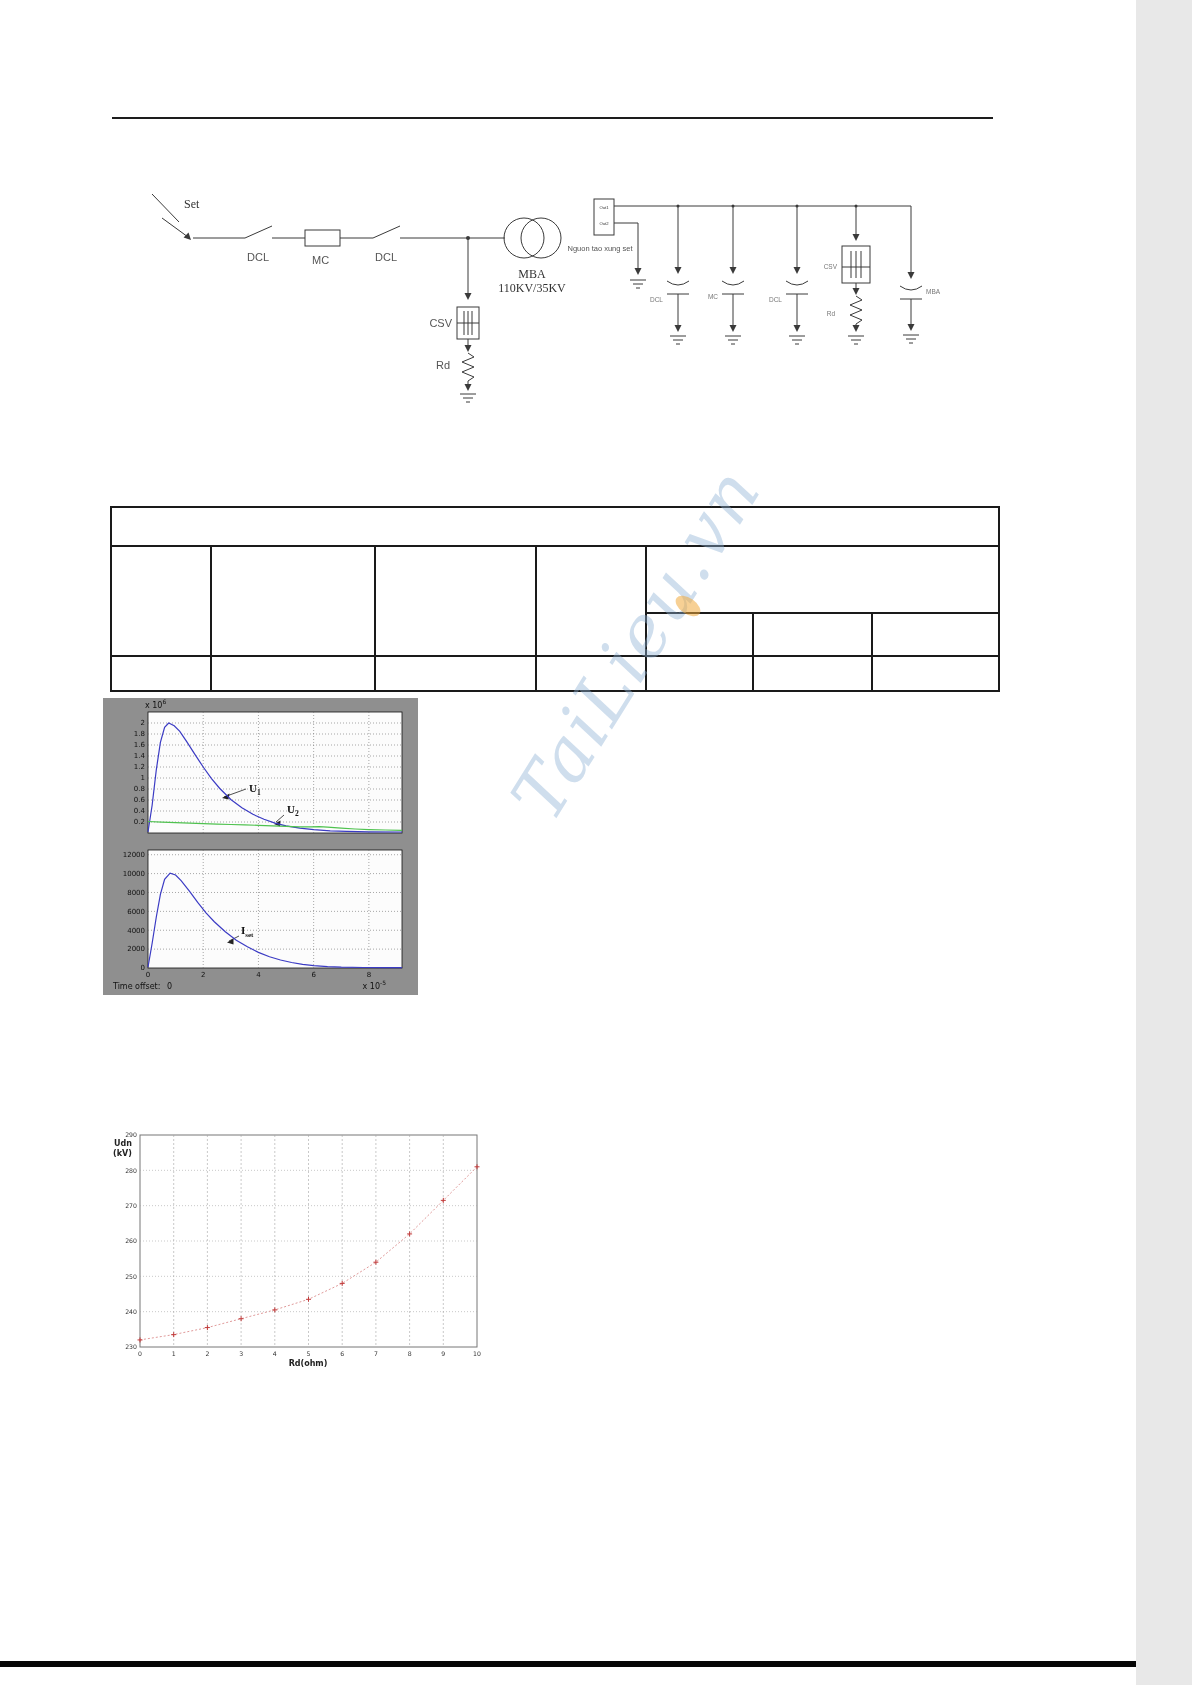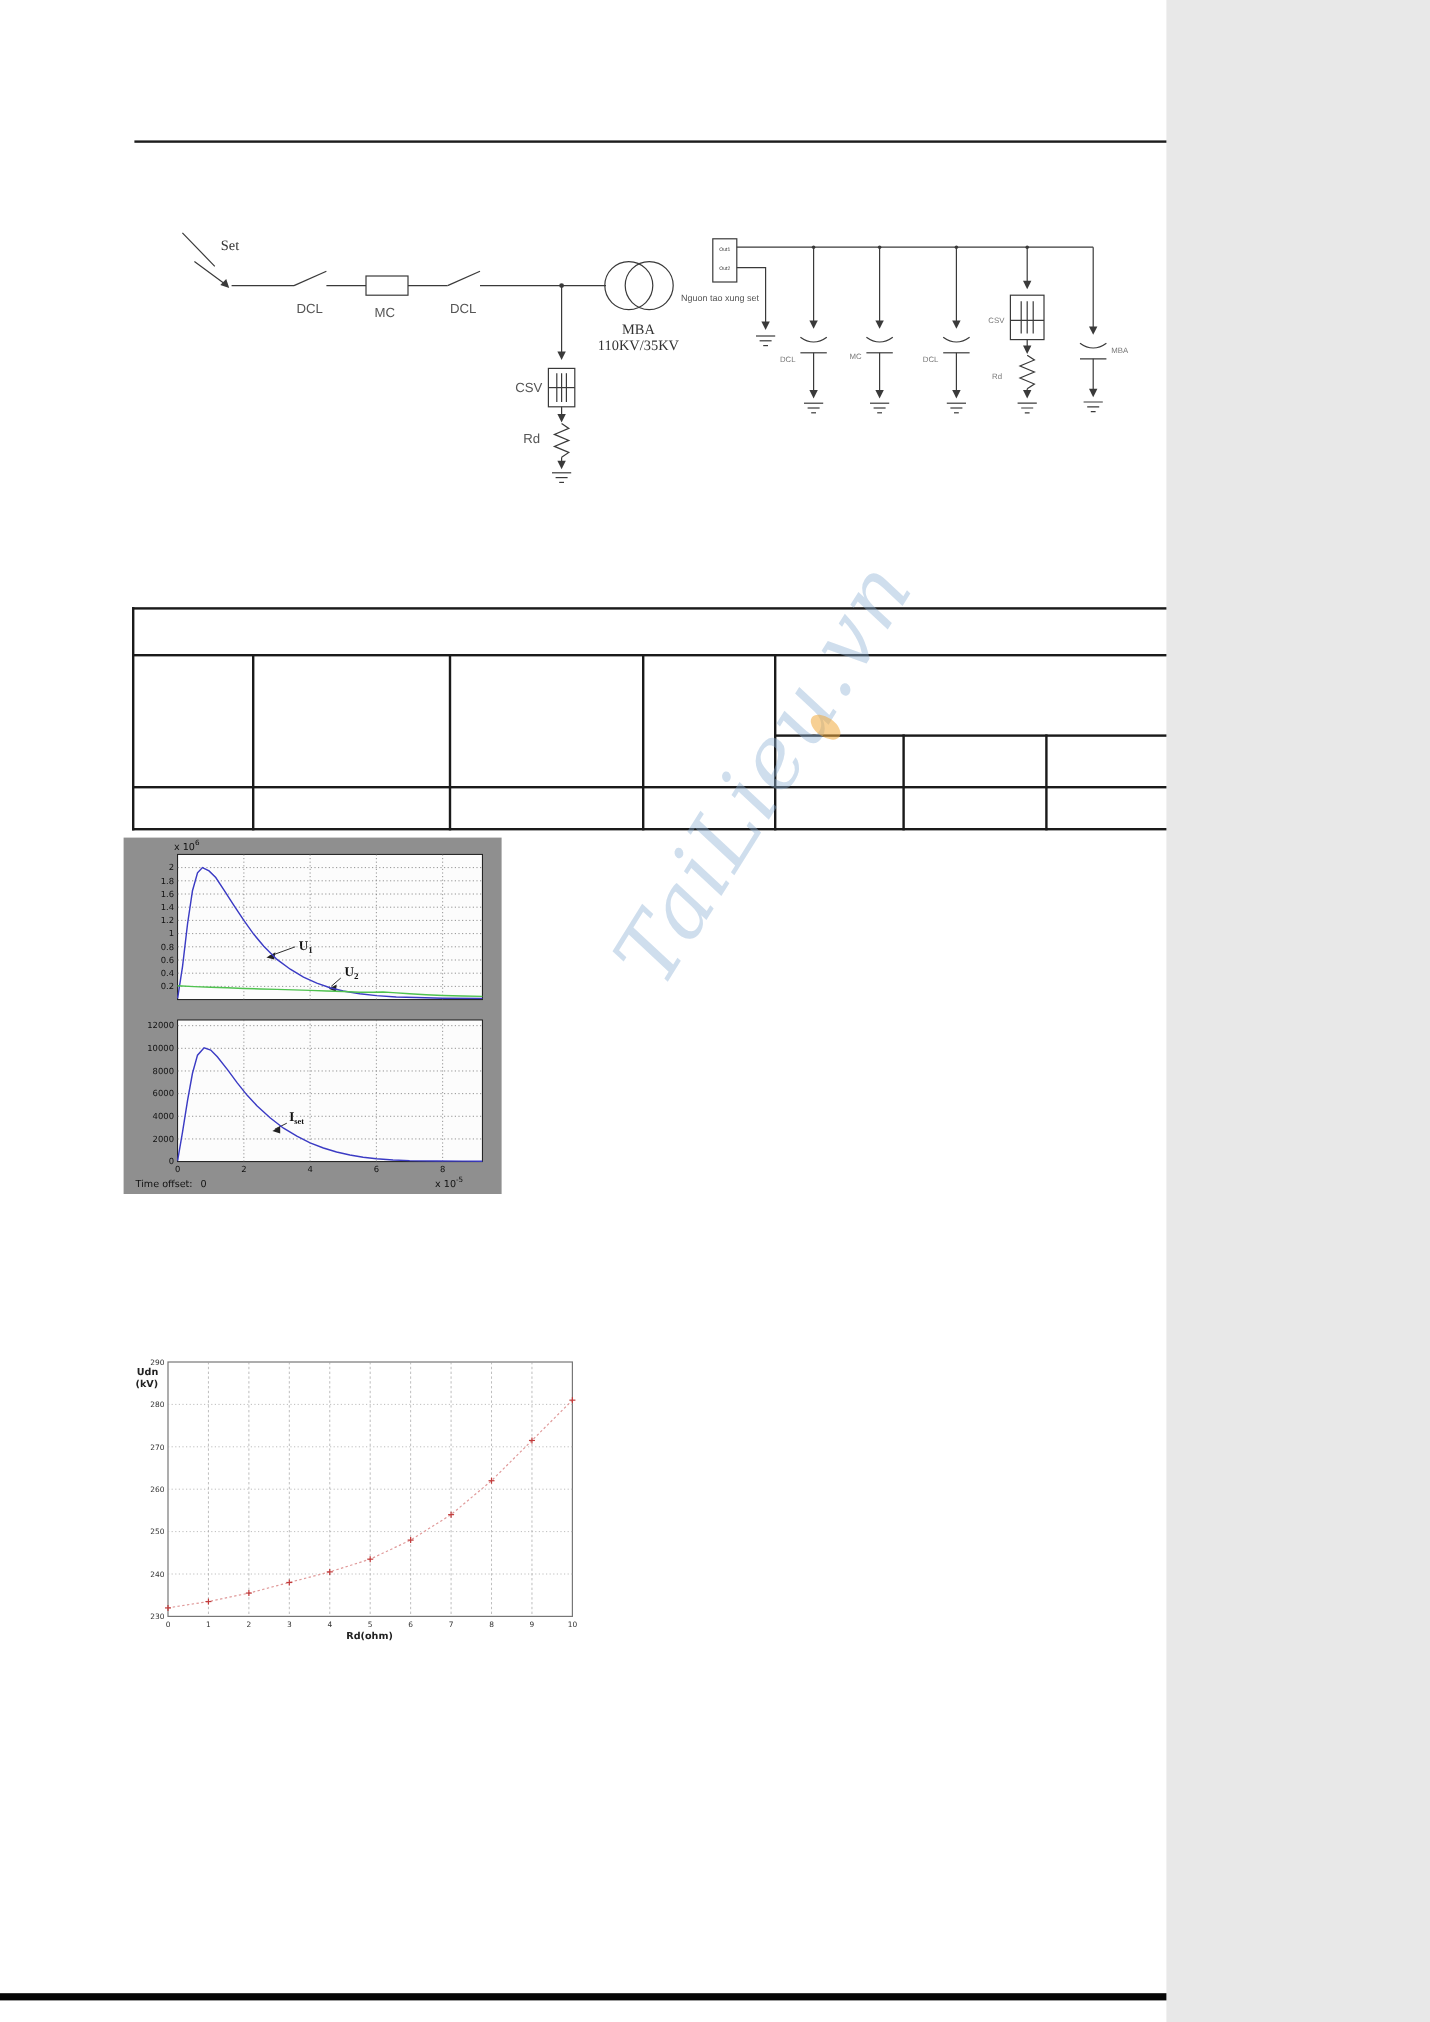--- a/index.html
+++ b/index.html
@@ -1,16 +1,16 @@
 <!DOCTYPE html>
 <html><head>
 <meta charset="utf-8">
 <style>
   html,body{margin:0;padding:0;background:#e8e8e8;}
-  .page{position:relative;width:972px;height:1685px;background:#ffffff;overflow:hidden;
+  .page{position:relative;width:1136px;height:1685px;background:#ffffff;overflow:hidden;
         font-family:"Liberation Sans",sans-serif;}
   .hrule{position:absolute;left:112px;top:117px;width:881px;height:2px;background:#1d1d1d;}
   .footer-bar{position:absolute;left:0;top:1661px;width:1192px;height:6px;background:#060606;}
   
   #circuitsvg{position:absolute;left:100px;top:150px;}
   #circuitsvg line,#circuitsvg path,#circuitsvg polyline,#circuitsvg rect,#circuitsvg circle{
       stroke:#3a3a3a;fill:none;stroke-width:1;}
   #circuitsvg .jdot{fill:#3a3a3a;stroke:none;}
   .lblL{font-family:"Liberation Sans",sans-serif;font-size:11px;fill:#555;stroke:none;}
   .lblSerif{font-family:"Liberation Serif",serif;font-size:12px;fill:#333;stroke:none;}

